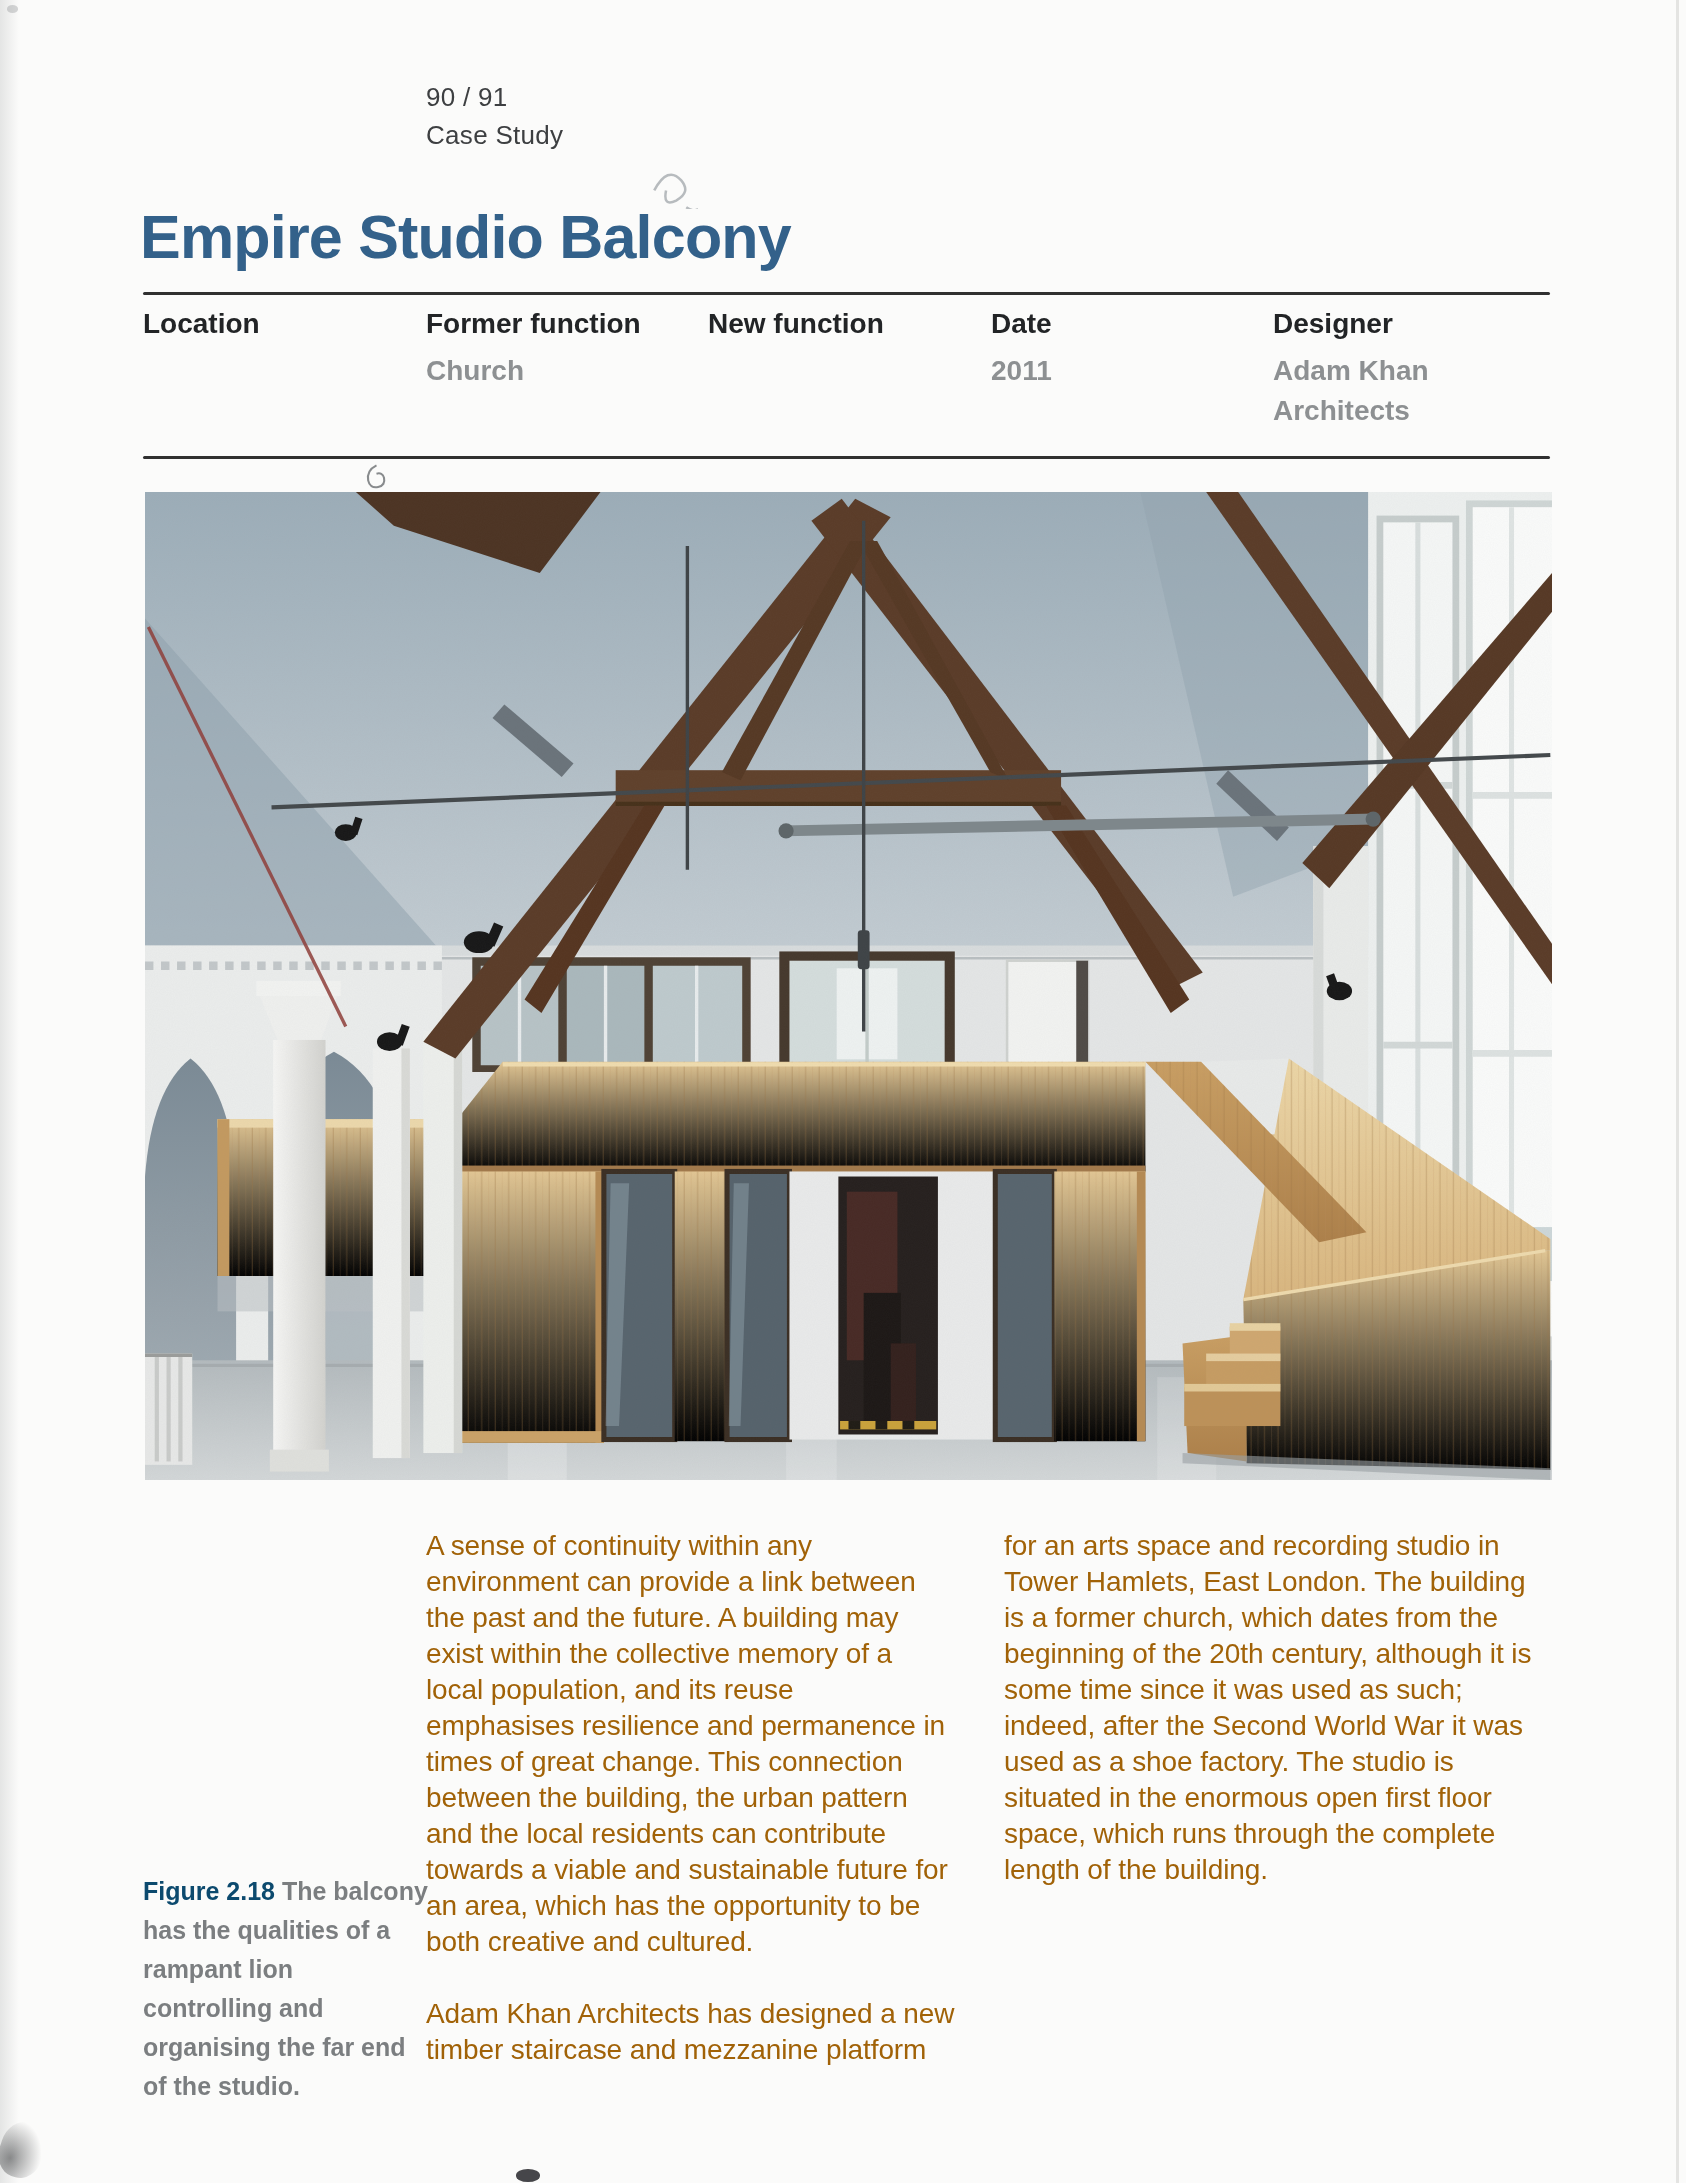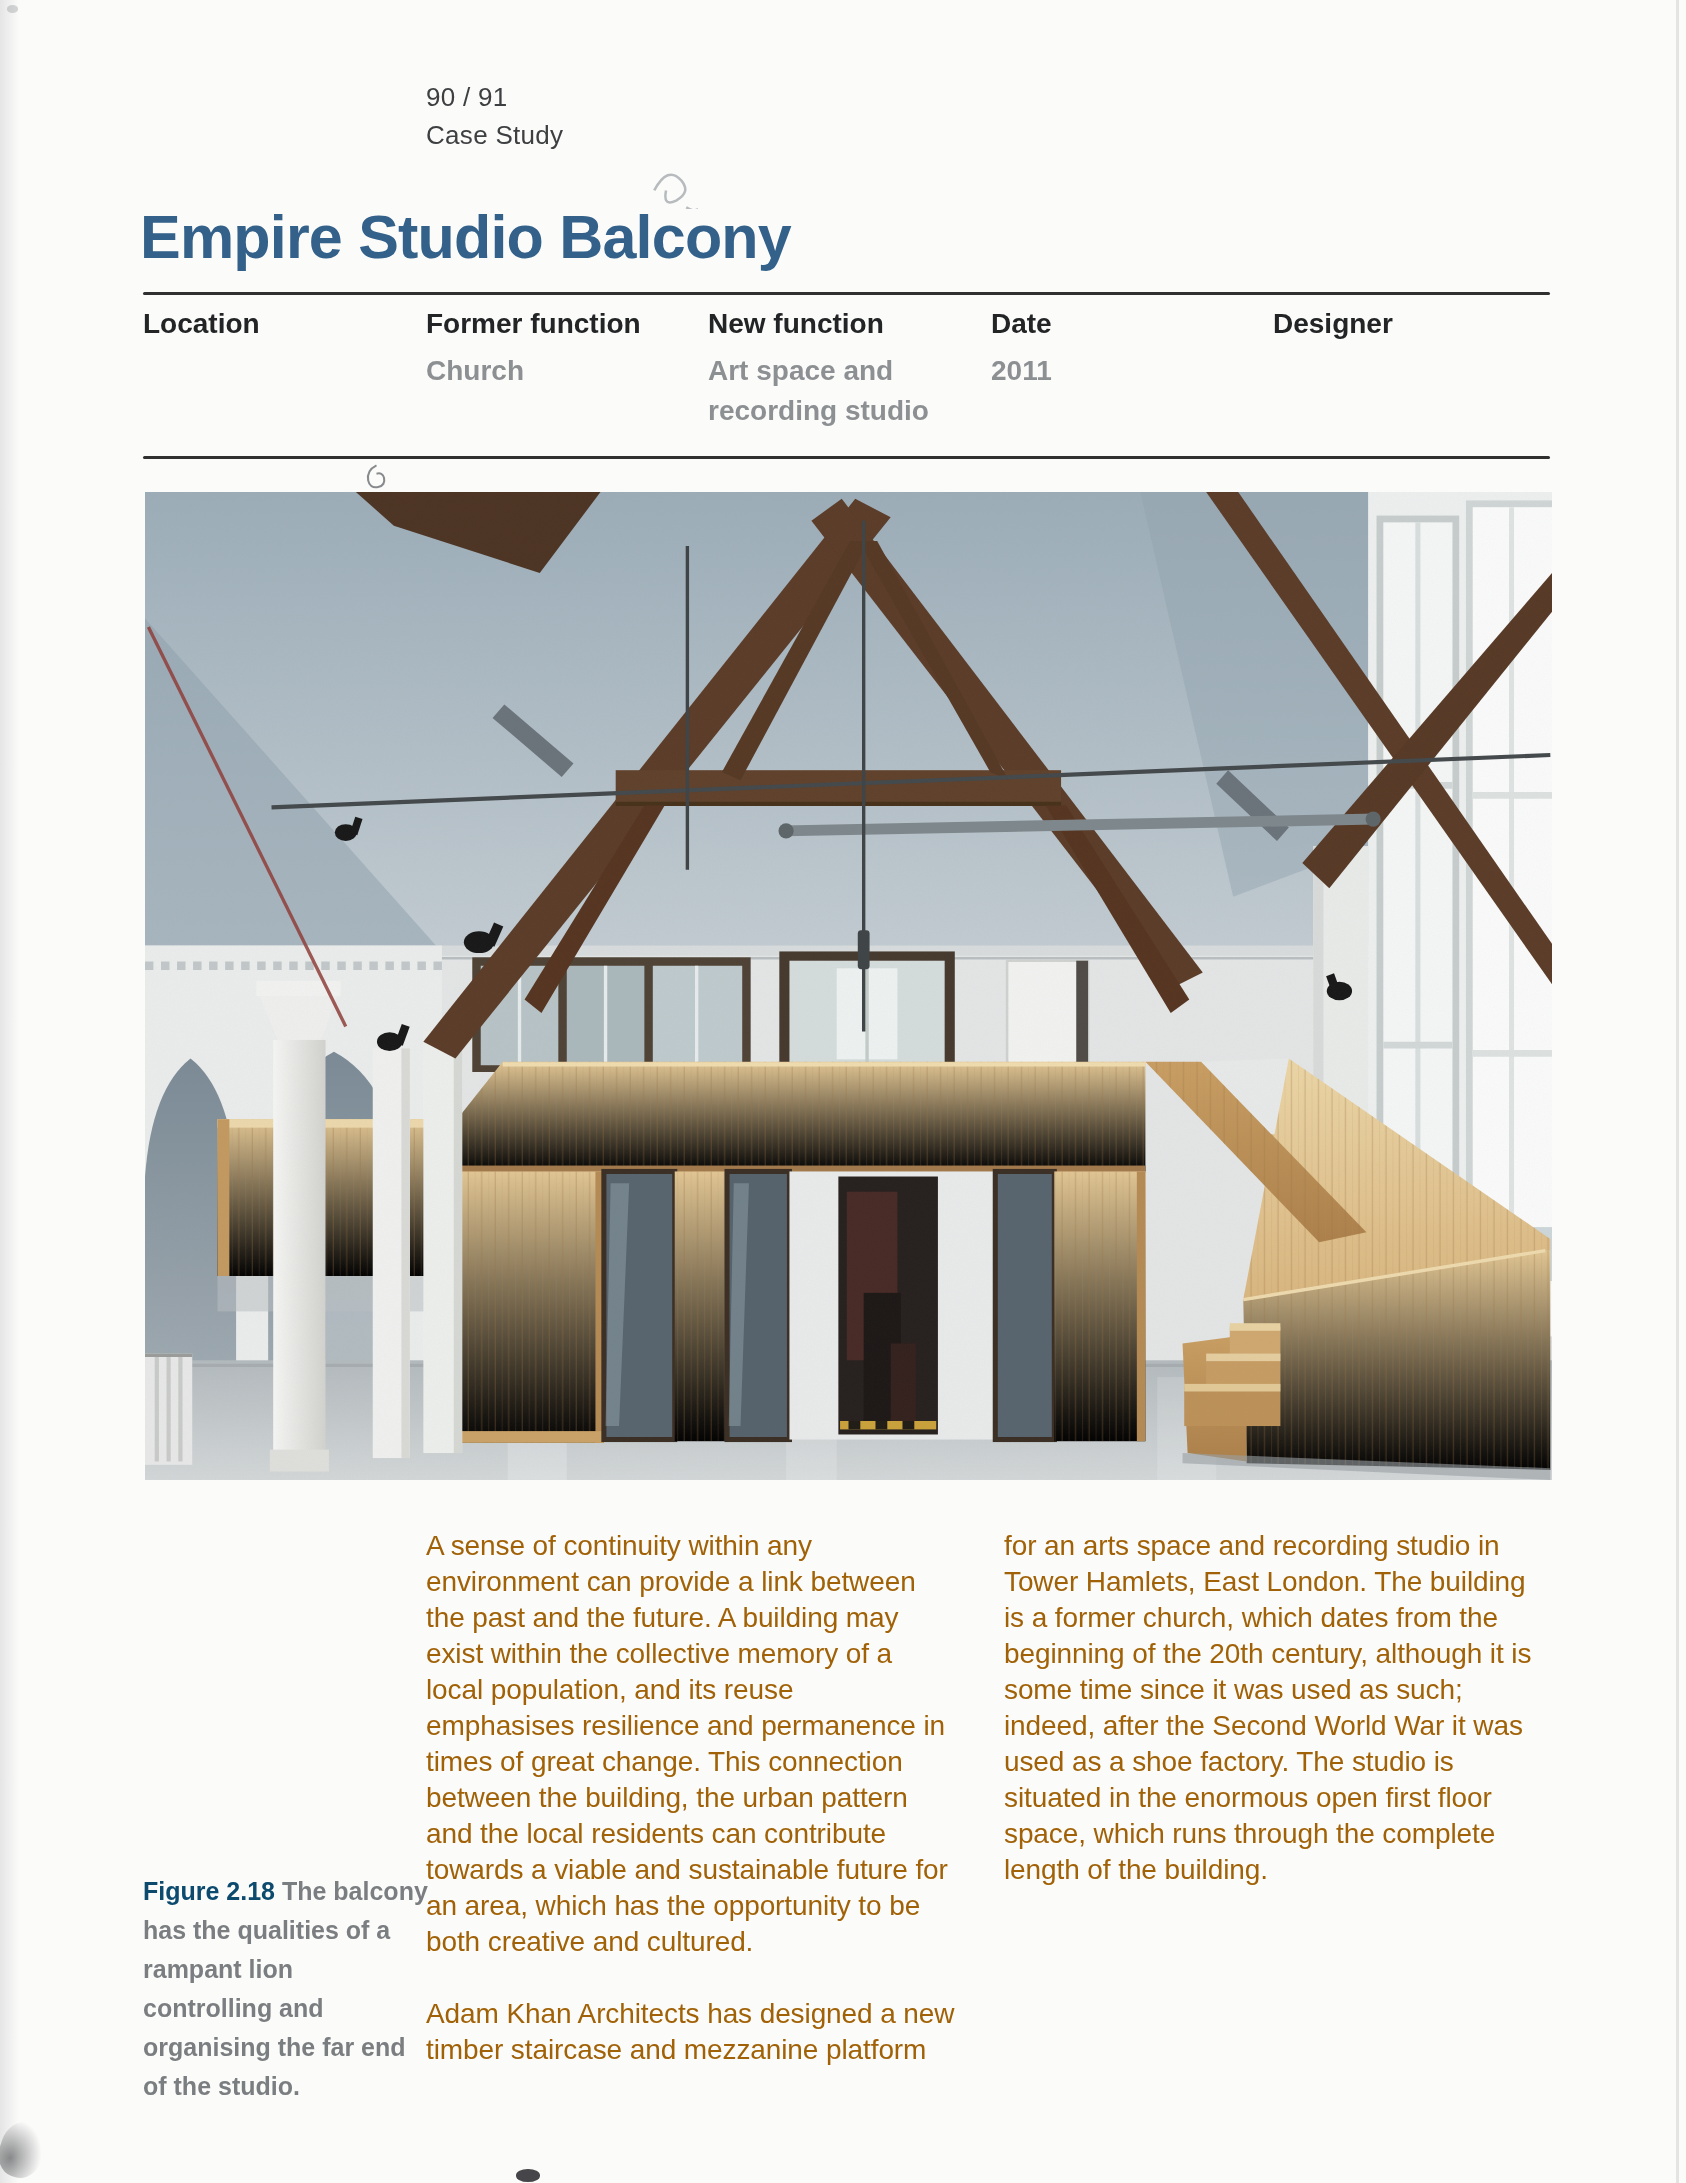--- a/index.html
+++ b/index.html
@@ -68,29 +68,29 @@
 
 <div class="abs meta-col" style="left:143px;">
   <div class="meta-label">Location</div>
 </div>
 <div class="abs meta-col" style="left:426px;">
   <div class="meta-label">Former function</div>
   <div class="meta-value">Church</div>
 </div>
 <div class="abs meta-col" style="left:708px;">
   <div class="meta-label">New function</div>
-  <div class="meta-value">Art space and
-recording studio</div>
 </div>
 <div class="abs meta-col" style="left:991px;">
   <div class="meta-label">Date</div>
   <div class="meta-value">2011</div>
 </div>
 <div class="abs meta-col" style="left:1273px;">
   <div class="meta-label">Designer</div>
+  <div class="meta-value">Adam Khan
+Architects</div>
 </div>
 
 <div class="abs rule rule-2"></div>
 
 <svg class="abs squiggle" style="left:358px;top:462px;" width="37" height="30" viewBox="0 0 44 36">
   <path d="M22,4 q-12,6 -10,18 q2,10 12,8 q9,-2 7,-11 q-2,-7 -9,-5" stroke="#6b6f72" stroke-width="2.5" fill="none" opacity=".8"></path>
 </svg>
 
 <div class="abs photo">
 <svg viewBox="0 0 1668 1172" preserveAspectRatio="none">

